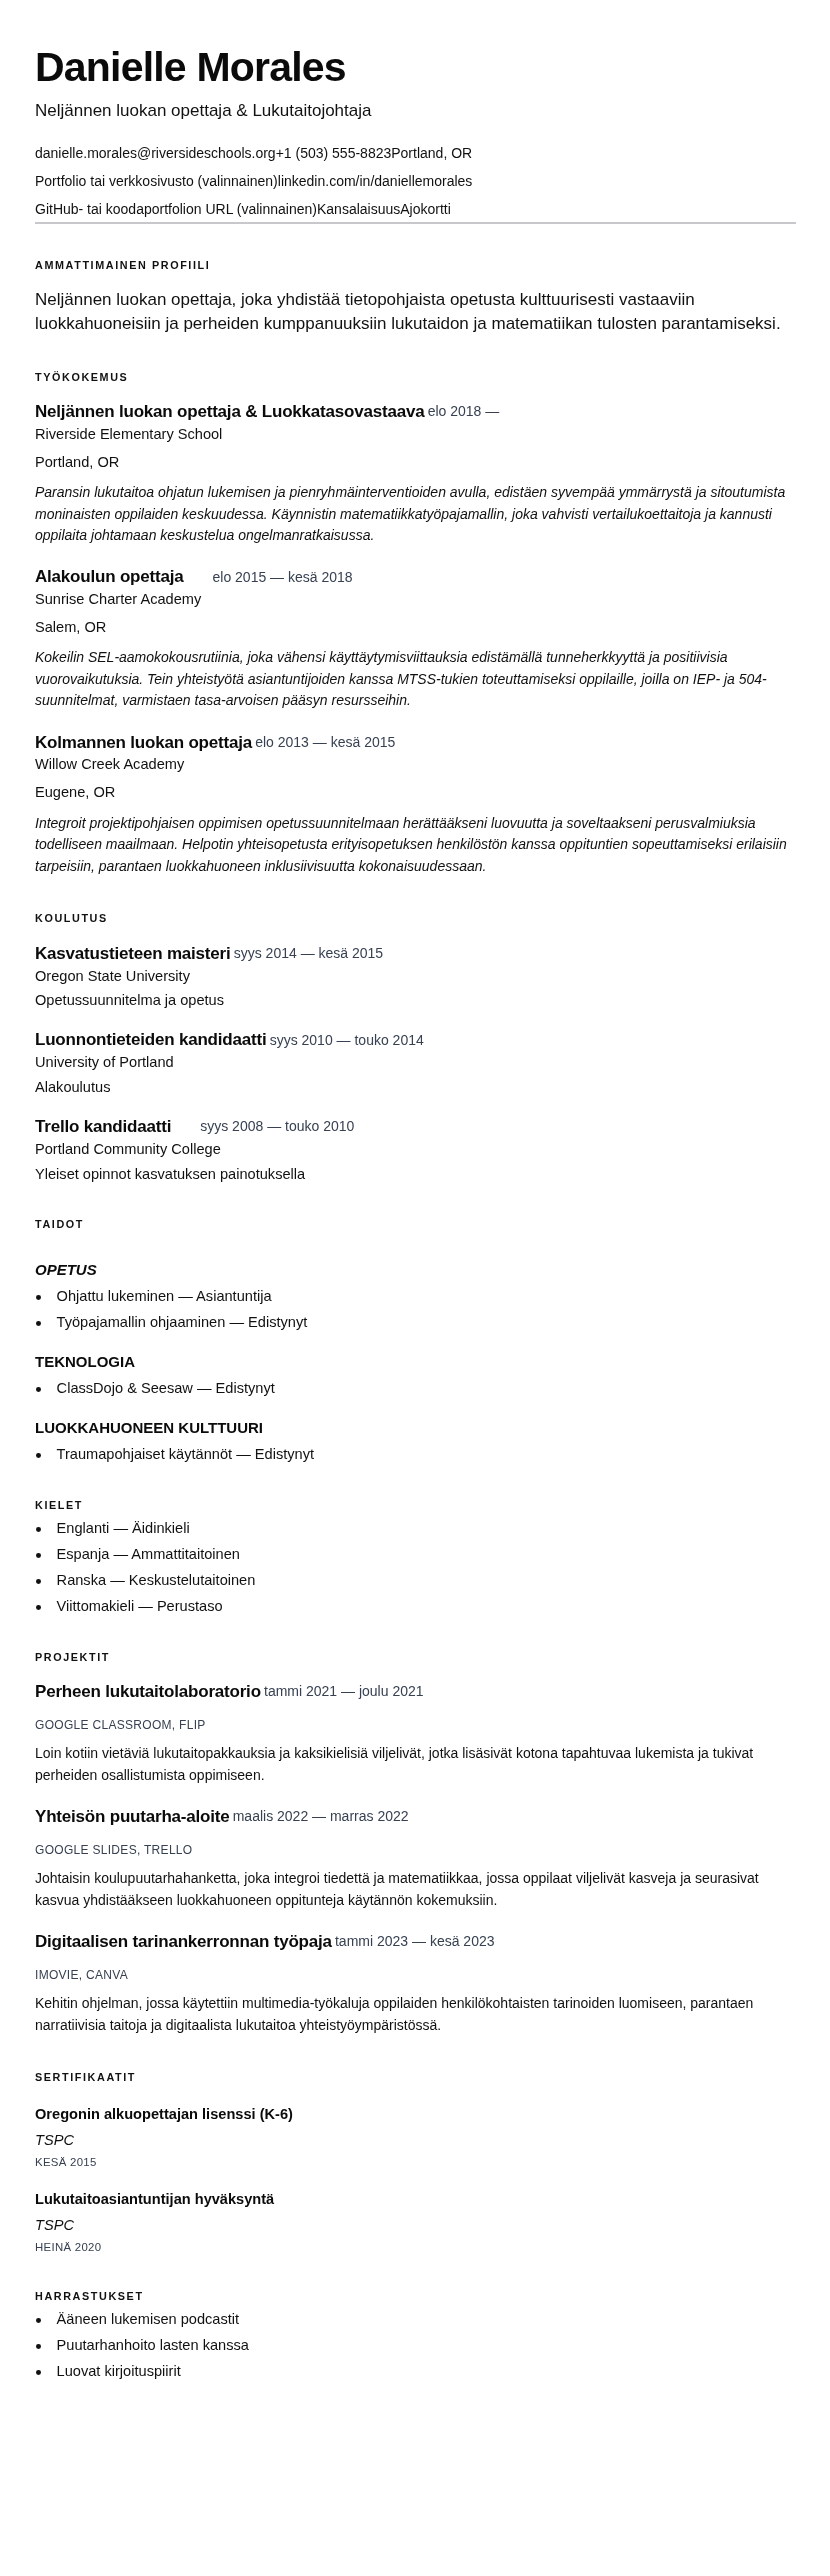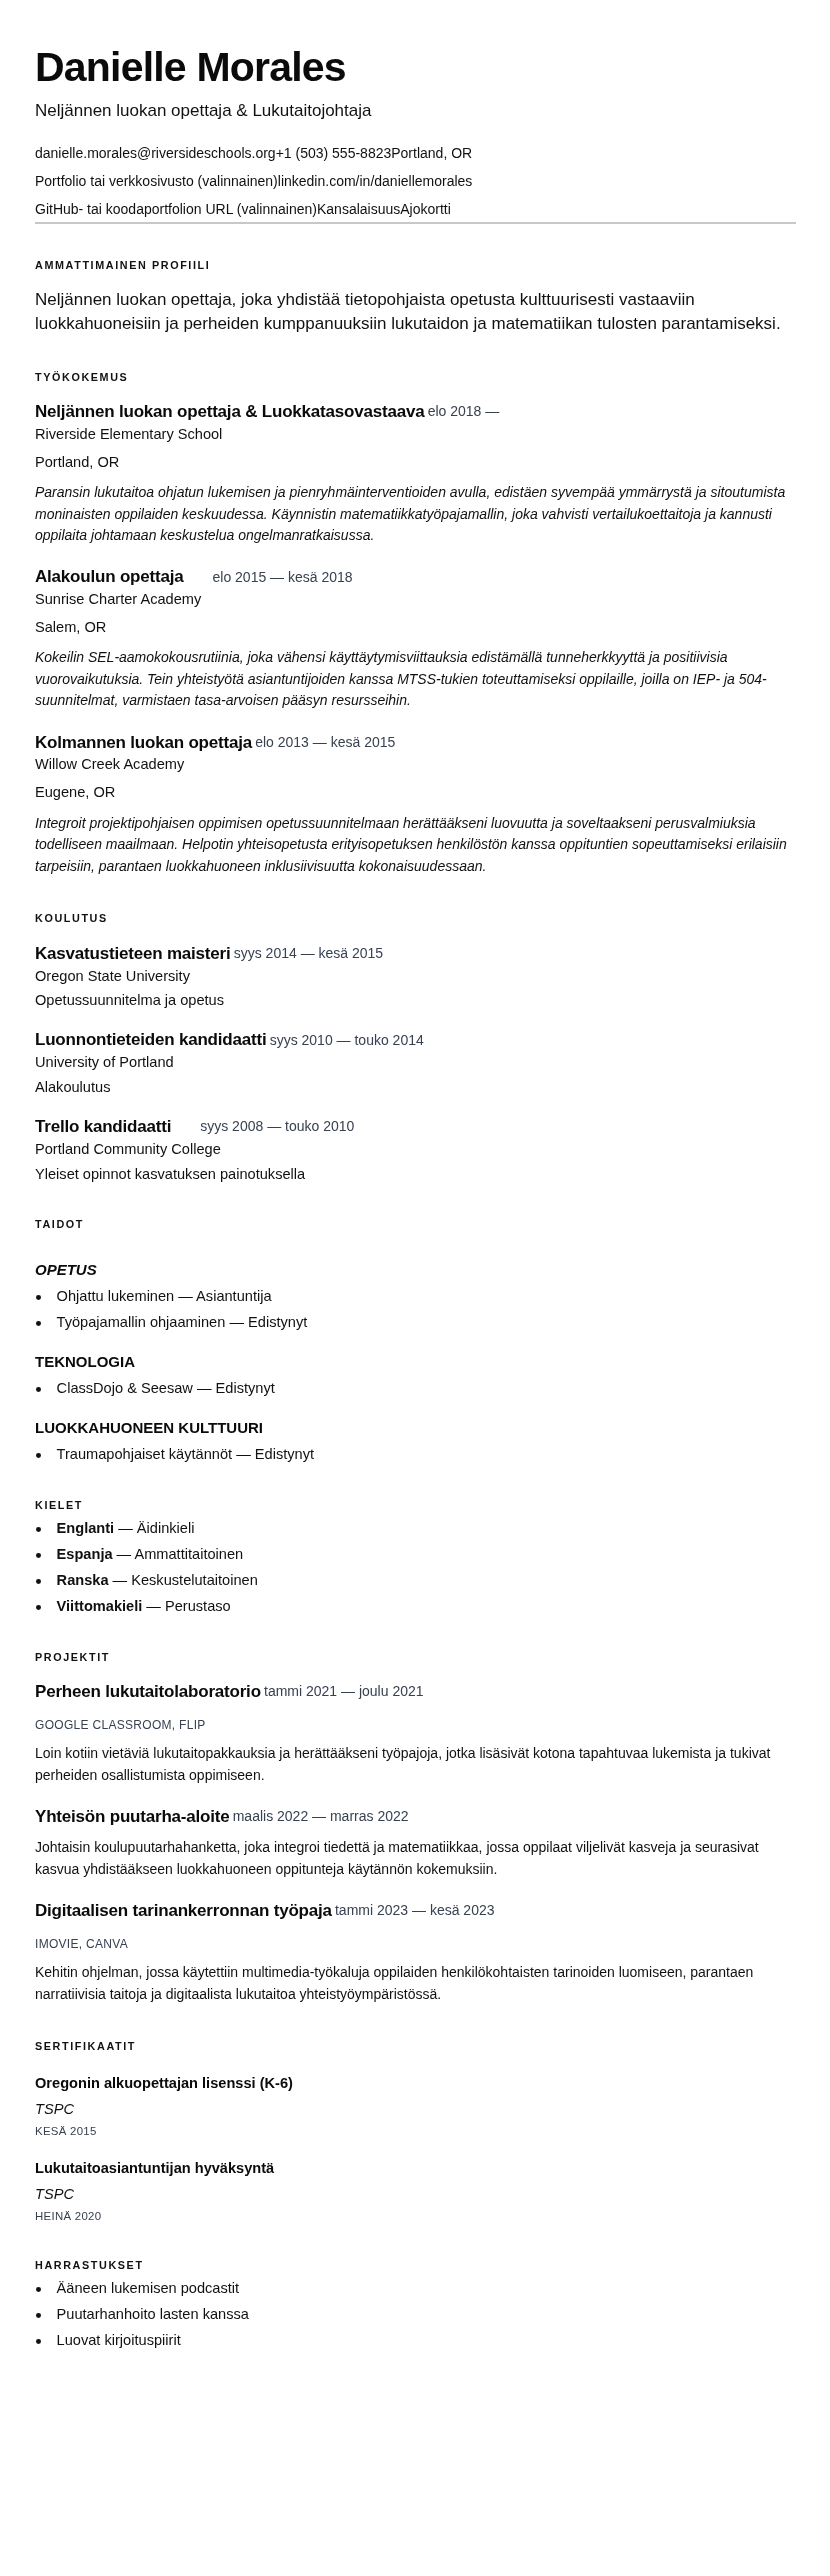--- a/index.html
+++ b/index.html
@@ -38,21 +38,21 @@
 
     .edu-sub { font-size: 14.6px; line-height: 18.4px; margin-top: 6.5px; color: #111; }
 
     
     .skill-group-title { font-size: 15px; font-weight: 700; text-transform: uppercase; line-height: 19.5px; margin-top: 20.5px; color: #0b0b0b; }
     .skill-group-title.first { margin-top: 29px; font-style: italic; }
     ul.bullets { list-style: none; margin-top: 7.6px; }
     ul.bullets li { font-size: 14.6px; line-height: 18.4px; padding-left: 21.6px; position: relative; color: #111; }
     ul.bullets li + li { margin-top: 7.6px; }
     ul.bullets li::before { content: ""; position: absolute; left: 1.1px; top: 7.6px; width: 4.9px; height: 4.9px; border-radius: 50%; background: #111; }
-    .lang-name { font-weight: 700; }
+    .lang-name { font-weight: 400; }
 
     
     .proj-tools { font-size: 12px; letter-spacing: 0.3px; text-transform: uppercase; line-height: 15px; margin-top: 16px; color: #374151; }
     .proj-desc { font-size: 14px; line-height: 21.6px; margin-top: 9.7px; color: #111; max-width: 768px; }
 
     
     .cert { margin-top: 20.5px; }
     .cert.first { margin-top: 20.5px; }
     .cert-name { font-size: 14.6px; font-weight: 700; line-height: 18.4px; color: #0b0b0b; }
     .cert-issuer { font-size: 14.6px; line-height: 18.4px; margin-top: 7.6px; color: #111; font-style: italic; }
@@ -188,28 +188,29 @@
 
   <section class="section">
     <h2 class="section-title">Projektit</h2>
 
     <div class="entry first">
       <div class="entry-head">
         <span class="entry-title">Perheen lukutaitolaboratorio</span>
         <span class="entry-dates">tammi 2021 — joulu 2021</span>
       </div>
       <div class="proj-tools">Google Classroom, Flip</div>
-      <p class="proj-desc">Loin kotiin vietäviä lukutaitopakkauksia ja herättääkseni työpajoja, jotka lisäsivät kotona tapahtuvaa lukemista ja tukivat perheiden osallistumista oppimiseen.</p>
+      <p class="proj-desc">Loin kotiin vietäviä lukutaitopakkauksia ja kaksikielisiä viljelivät, jotka lisäsivät kotona tapahtuvaa lukemista ja tukivat perheiden osallistumista oppimiseen.</p>
     </div>
 
     <div class="entry">
       <div class="entry-head">
         <span class="entry-title">Yhteisön puutarha-aloite</span>
         <span class="entry-dates">maalis 2022 — marras 2022</span>
       </div>
+      <div class="proj-tools">Google Slides, Trello</div>
       <p class="proj-desc">Johtaisin koulupuutarhahanketta, joka integroi tiedettä ja matematiikkaa, jossa oppilaat viljelivät kasveja ja seurasivat kasvua yhdistääkseen luokkahuoneen oppitunteja käytännön kokemuksiin.</p>
     </div>
 
     <div class="entry">
       <div class="entry-head">
         <span class="entry-title">Digitaalisen tarinankerronnan työpaja</span>
         <span class="entry-dates">tammi 2023 — kesä 2023</span>
       </div>
       <div class="proj-tools">iMovie, Canva</div>
       <p class="proj-desc">Kehitin ohjelman, jossa käytettiin multimedia-työkaluja oppilaiden henkilökohtaisten tarinoiden luomiseen, parantaen narratiivisia taitoja ja digitaalista lukutaitoa yhteistyöympäristössä.</p>

